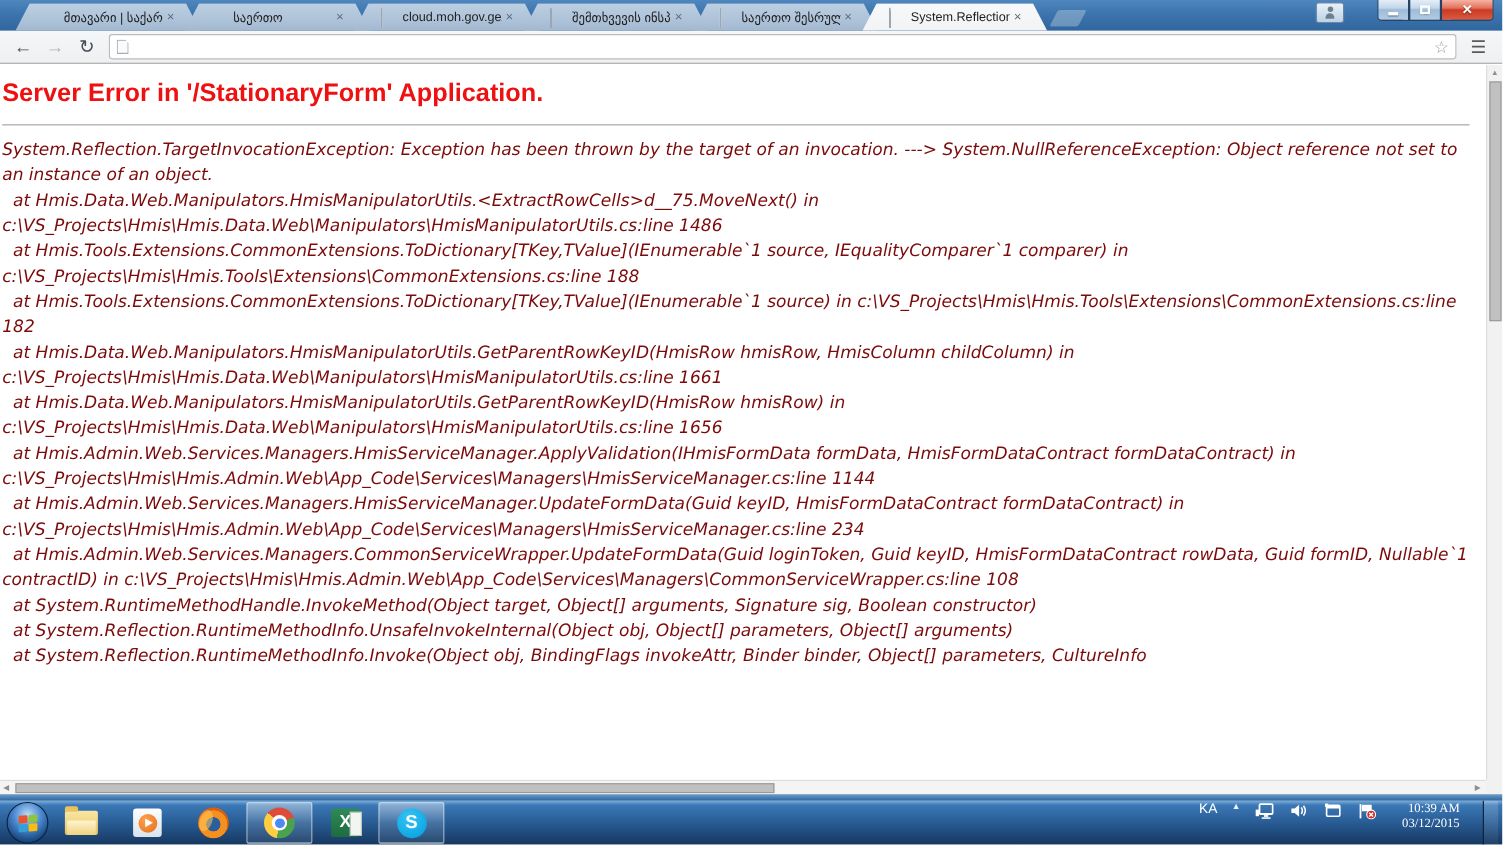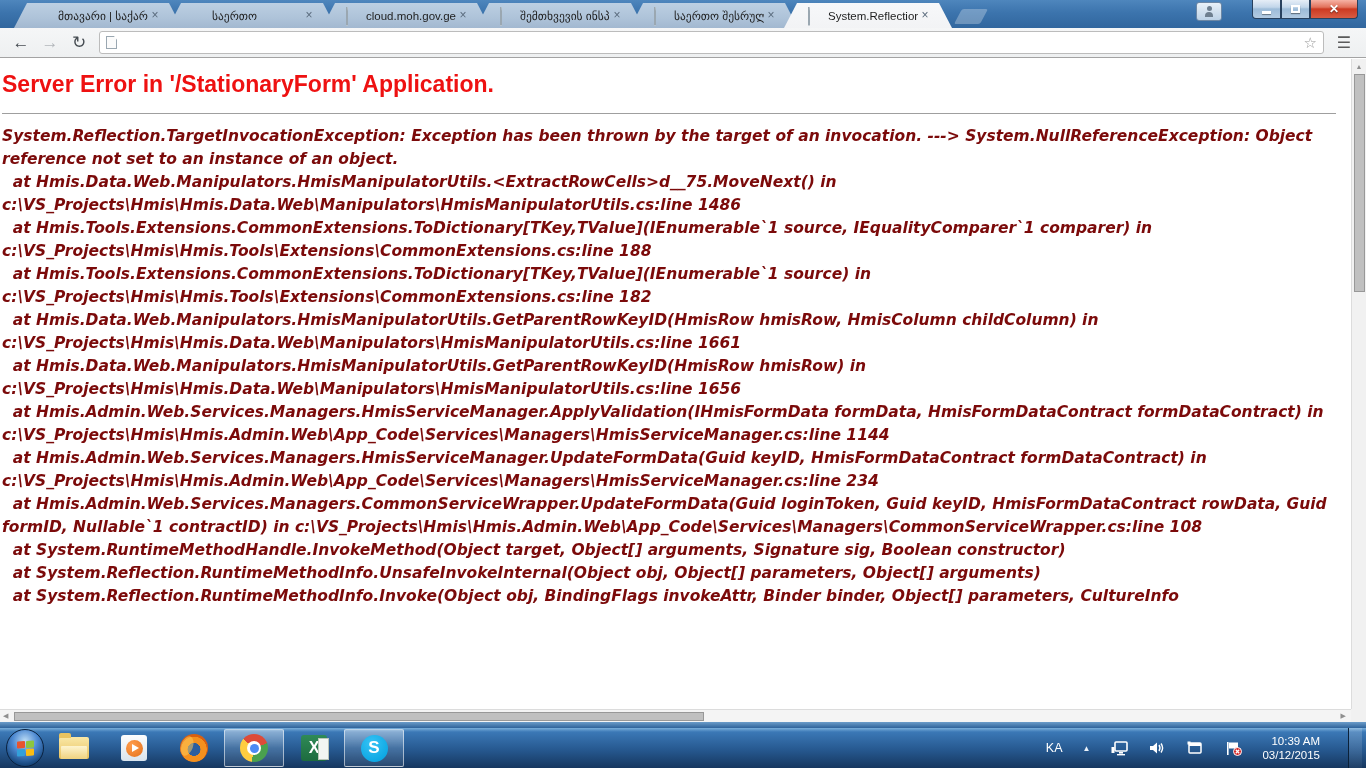--- a/index.html
+++ b/index.html
@@ -62,21 +62,21 @@
   .star { font-size:15px; color:#9a9a9a; margin-left:6px; cursor:pointer; }
   .menu-btn { width:28px; height:24px; display:flex; align-items:center; justify-content:center;
     font-size:16px; color:#5a5a5a; cursor:pointer; }
 
   
   .viewport { position:absolute; top:59px; left:0; width:1366px; height:663px; background:#fff; overflow:hidden; }
   .content { padding:12px 30px 0 2px; }
   .err-title { color:#ee1111; font-size:23px; font-weight:bold; letter-spacing:0; }
   .rule { border:none; border-top:1px solid #9f9f9f; margin:15px 0 11px 0; }
   .trace { font-family:"DejaVu Sans", sans-serif; font-style:italic; color:#7b0a0a; font-size:15.5px; line-height:23px; }
-  .trace-line { white-space:pre-wrap;font-weight:bold; }
+  .trace-line { white-space:pre-wrap; }
 
   
   .vscroll { position:absolute; top:59px; right:0; width:15px; height:650px; background:#f1f1f1; border-left:1px solid #dcdcdc; }
   .scroll-arrow { display:block; width:100%; text-align:center; font-size:7px; color:#8f8f8f; padding-top:4px; }
   .vthumb { position:absolute; top:15px; left:2px; width:11px; height:218px; background:#c0c0c0; border:1px solid #989898; }
   .hscroll { position:absolute; top:709px; left:0; width:1351px; height:13px; background:#f4f4f4; border-top:1px solid #dcdcdc; }
   .harrow { position:absolute; top:2px; font-size:7px; color:#8f8f8f; }
   .harrow.left { left:3px; } .harrow.right { right:5px; }
   .hthumb { position:absolute; top:2px; left:14px; width:690px; height:9px; background:#c0c0c0; border:1px solid #989898; }
   .corner { position:absolute; top:709px; right:0; width:15px; height:13px; background:#f1f1f1; }
@@ -110,25 +110,25 @@
   .ico-chrome { width:28px; height:28px; border-radius:50%;
     background:conic-gradient(from -50deg, #dd4b39 0 120deg, #4aa14e 120deg 240deg, #ffcd40 240deg 360deg); position:relative; }
   .ico-chrome:before { content:""; position:absolute; left:7px; top:7px; width:14px; height:14px; border-radius:50%; background:#fff; }
   .ico-chrome:after { content:""; position:absolute; left:9.5px; top:9.5px; width:9px; height:9px; border-radius:50%; background:#4c8bf5; }
   .ico-excel { width:26px; height:26px; background:linear-gradient(180deg,#2f8a57,#1d6b3e); border-radius:3px; position:relative;
     display:flex; align-items:center; justify-content:center; color:#fff; font-weight:bold; font-size:16px; }
   .ico-excel:after { content:""; position:absolute; right:-2px; top:3px; width:9px; height:20px; background:#f2f6f2; border:1px solid #b9c6b9; }
   .ico-skype { width:27px; height:27px; border-radius:50%; background:radial-gradient(circle at 40% 30%, #35c3f5, #009ede);
     display:flex; align-items:center; justify-content:center; color:#fff; font-weight:bold; font-size:17px; }
 
-  .tray { margin-left:auto; height:40px; display:flex; align-items:center; gap:20px; padding-right:4px; color:#fff; }
+  .tray { margin-left:auto; height:40px; display:flex; gap:13px; padding-right:4px; color:#fff; }
   .tray-lang { font-size:12.5px; color:#fff; cursor:pointer; }
   .tray-caret { font-size:8px; color:#eaf2fa; cursor:pointer; }
   .tray-ico { width:18px; height:18px; display:flex; align-items:center; justify-content:center; cursor:pointer; }
-  .clock { text-align:right; font-size:11.5px; line-height:14px; color:#fff; margin-left:0; cursor:default; }
+  .clock { text-align:right; font-size:11.5px; line-height:14px; color:#fff; margin-left:10px; cursor:default;font-family:Liberation Serif, serif; }
   .show-desktop { width:14px; height:40px; margin-left:8px; border-left:1px solid #0b2138;
     background:linear-gradient(180deg,rgba(255,255,255,.18),rgba(255,255,255,.04)); cursor:pointer; }
 </style>
 </head>
 <body>
 
 <div class="screen">
 
   <div class="frame-top"></div>
 

